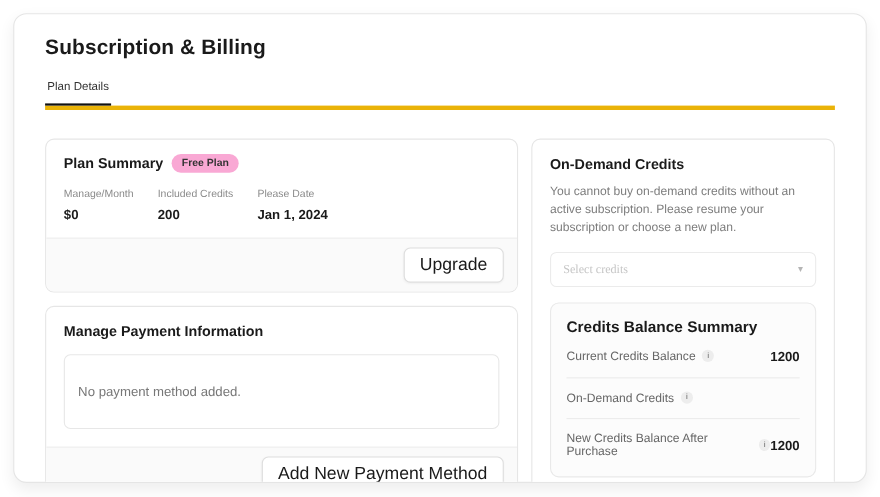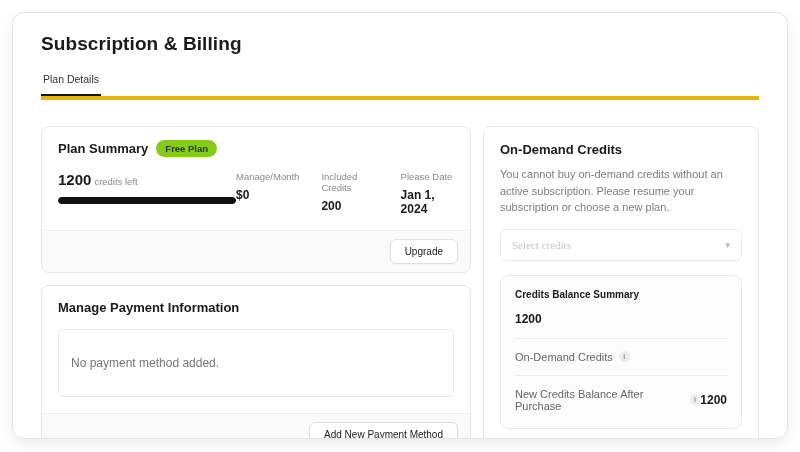--- a/index.html
+++ b/index.html
@@ -21,53 +21,53 @@
   .content { display: flex; gap: 12px; margin-top: 26px; }
   .col-left { width: 430px; display: flex; flex-direction: column; gap: 12px; justify-content: flex-end; }
   .col-right { flex: 1; }
 
   .card { background: #fff; border: 1px solid #e6e6e6; border-radius: 8px; overflow: hidden; }
 
   
   .ps-head { padding: 13px 16px 14px 16px; }
   .ps-title-row { display: flex; align-items: center; gap: 8px; }
   .card-title { font-size: 13px; font-weight: 700; }
-  .badge { background: #84cc16; color: #333; font-size: 9.5px; font-weight: 700; padding: 3px 9px; border-radius: 10px; }
+  .badge { background: #f9a8d4; color: #333; font-size: 9.5px; font-weight: 700; padding: 3px 9px; border-radius: 10px; }
   .ps-body { display: flex; justify-content: space-between; margin-top: 14px; }
   .credits-num { font-size: 15px; font-weight: 700; }
   .credits-label { font-size: 9.5px; color: #8a8a8a; margin-left: 3px; font-weight: 400; }
   .progress-track { width: 178px; height: 7px; border-radius: 4px; margin-top: 8px; background: #f0f0f0; overflow: hidden; }
   .progress-fill { height: 100%; border-radius: 4px; }
   .stats { display: flex; gap: 22px; }
   .stat-label { font-size: 9.5px; color: #8a8a8a; }
   .stat-value { font-size: 12px; font-weight: 700; margin-top: 6px; }
   .card-footer { background: #fafafa; border-top: 1px solid #ededed; padding: 8px 12px; display: flex; justify-content: flex-end; }
   .btn-secondary {
     background: #fff; border: 1px solid #dedede; border-radius: 6px;
-    font-size: 10px; font-weight: 400; color: #1a1a1a; padding: 6px 14px;
+    font-size: 16px; font-weight: 400; color: #1a1a1a; padding: 6px 14px;
     font-family: inherit; cursor: pointer; box-shadow: 0 1px 2px rgba(0,0,0,0.04);
   }
 
   
   .pay-body { padding: 14px 16px 16px 16px; }
   .empty-box { border: 1px solid #e7e7e7; border-radius: 6px; padding: 26px 12px; font-size: 12px; color: #777; margin-top: 14px; }
 
   
   .od-body { padding: 15px 16px 16px 16px; }
   .od-desc { font-size: 11px; color: #7d7d7d; line-height: 1.5; margin-top: 9px; }
   .select {
     margin-top: 13px; border: 1px solid #ebebeb; border-radius: 6px;
     padding: 9px 11px; display: flex; justify-content: space-between; align-items: center;
     background: #fff; cursor: default;
   }
   .select-placeholder { font-size: 11px; color: #c6c6c6; font-family: Liberation Serif, serif; }
   .chevron { font-size: 9px; color: #b5b5b5; }
 
   .summary-box { margin-top: 14px; background: #fcfcfc; border: 1px solid #e9e9e9; border-radius: 8px; padding: 13px 14px 4px 14px; }
-  .summary-title { font-size: 10px; font-weight: 700; }
+  .summary-title { font-size: 14px; font-weight: 700; }
   .summary-row { display: flex; justify-content: space-between; align-items: center; padding: 12px 0; border-bottom: 1px solid #ececec; }
   .summary-row:last-child { border-bottom: none; }
   .summary-label { font-size: 11px; color: #666; display: flex; align-items: center; gap: 6px; }
   .info-icon {
     display: inline-flex; align-items: center; justify-content: center;
     width: 11px; height: 11px; border-radius: 50%; background: #ededed;
     color: #8f8f8f; font-size: 7px; font-style: normal; font-weight: 700;
   }
   .summary-value { font-size: 12px; font-weight: 700; color: #1a1a1a; }
 </style>
@@ -86,28 +86,20 @@
 
     <div class="col-left">
 
       <div class="card">
         <div class="ps-head">
           <div class="ps-title-row">
             <span class="card-title">Plan Summary</span>
             <span class="badge">Free Plan</span>
           </div>
           <div class="ps-body">
-            <div>
-              <div>
-                <span class="credits-num">1200</span><span class="credits-label">credits left</span>
-              </div>
-              <div class="progress-track">
-                <div class="progress-fill" id="progress-fill" style="width: 100%; background: rgb(17, 17, 17);"></div>
-              </div>
-            </div>
             <div class="stats">
               <div>
                 <div class="stat-label">Manage/Month</div>
                 <div class="stat-value">$0</div>
               </div>
               <div>
                 <div class="stat-label">Included Credits</div>
                 <div class="stat-value">200</div>
               </div>
               <div>
@@ -143,20 +135,24 @@
 
           <div class="select">
             <span class="select-placeholder">Select credits</span>
             <span class="chevron">▾</span>
           </div>
 
           <div class="summary-box">
             <div class="summary-title">Credits Balance Summary</div>
 
             <div class="summary-row">
+              <span class="summary-label">
+                <span>Current Credits Balance</span>
+                <i class="info-icon">i</i>
+              </span>
               <span class="summary-value">1200</span>
             </div>
 
             <div class="summary-row">
               <span class="summary-label">
                 <span>On-Demand Credits</span>
                 <i class="info-icon">i</i>
               </span>
               <span class="summary-value"></span>
             </div>

